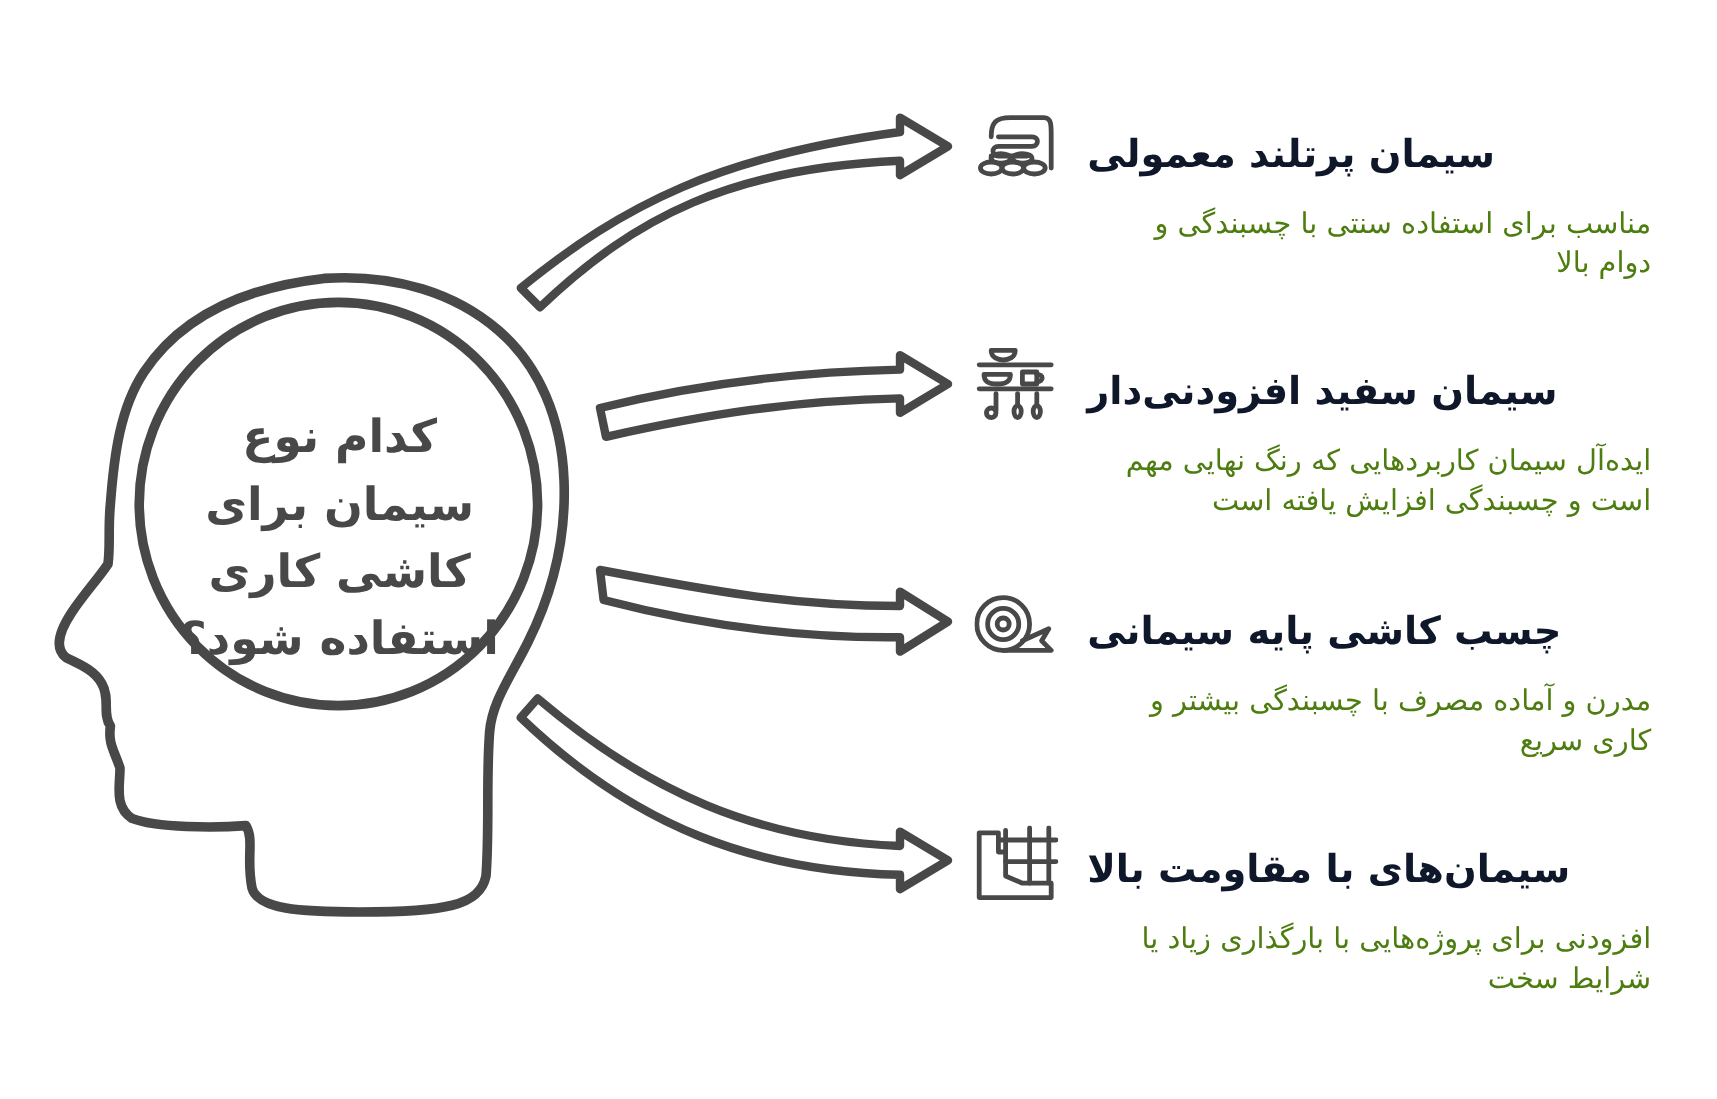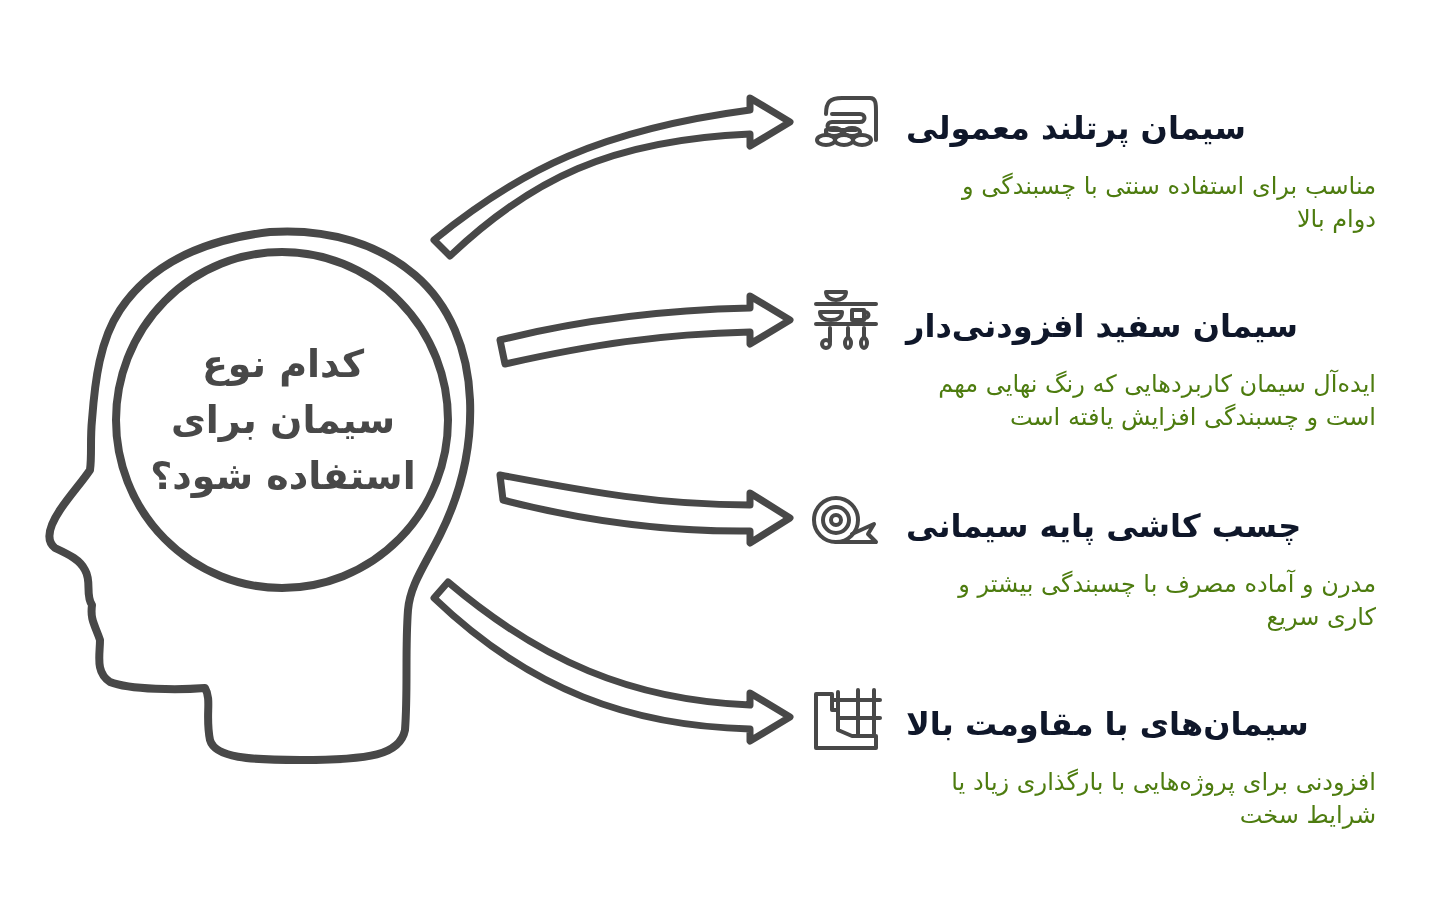--- a/index.html
+++ b/index.html
@@ -38,20 +38,21 @@
         <path d="M500,340 C580,320 660,310 750,308 L750,296 L790,320 L750,344 L750,332 C660,334 590,345 505,364 Z"></path>
         <path d="M500,475 C590,492 660,505 750,505 L750,493 L790,518 L750,543 L750,531 C660,532 580,520 503,500 Z"></path>
         <path d="M448,582 C540,660 630,700 750,705 L750,693 L790,717 L750,741 L750,729 C630,726 530,690 434,598 Z"></path>
       </g>
     </g>
   </svg>
 
   <div class="center-q">
     <div>کدام نوع</div>
     <div>سیمان برای</div>
+    <div>کاشی کاری</div>
     <div>استفاده شود؟</div>
   </div>
 
   <div class="item" style="top:92px;">
     <svg class="icon" viewBox="0 0 70 64">
       <g fill="none" stroke="#484848" stroke-width="4" stroke-linecap="round" stroke-linejoin="round">
         <path d="M14,22 C14,10 18,6 30,6 L58,6 C64,6 64,12 64,20 L64,48"></path>
         <path d="M20,22 L48,22 C54,22 54,30 48,30 L20,30 C14,30 14,38 20,38 L44,38"></path>
         <path d="M14,38 L14,42"></path>
         <ellipse cx="14" cy="48" rx="9" ry="5"></ellipse>

